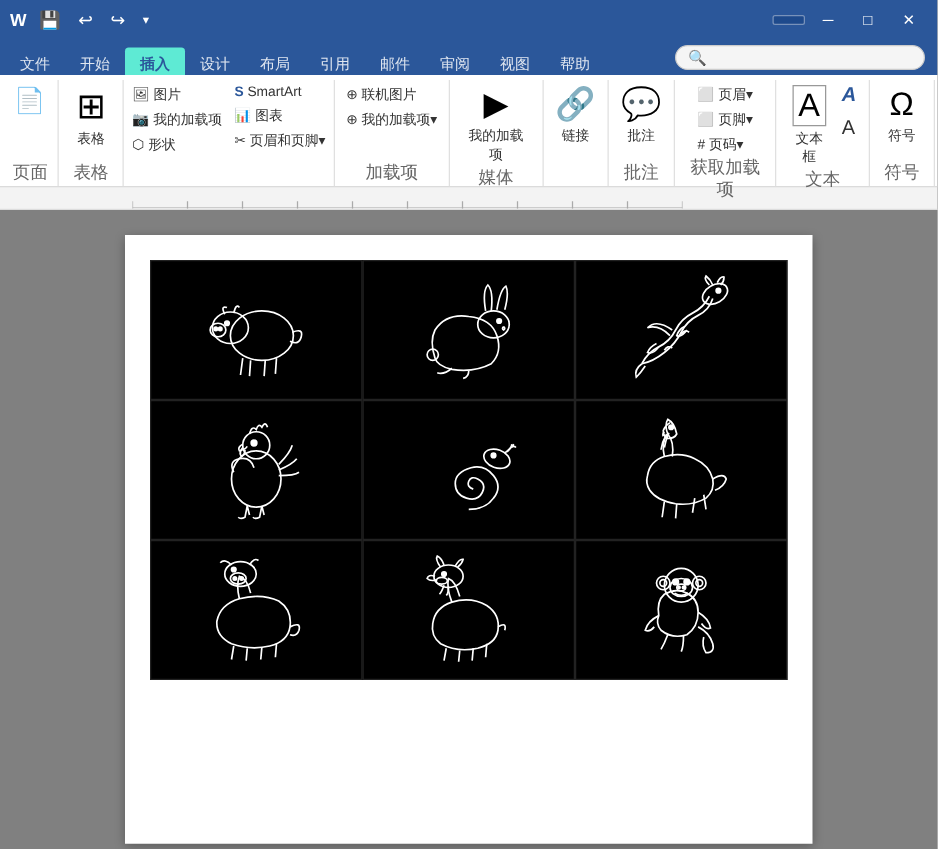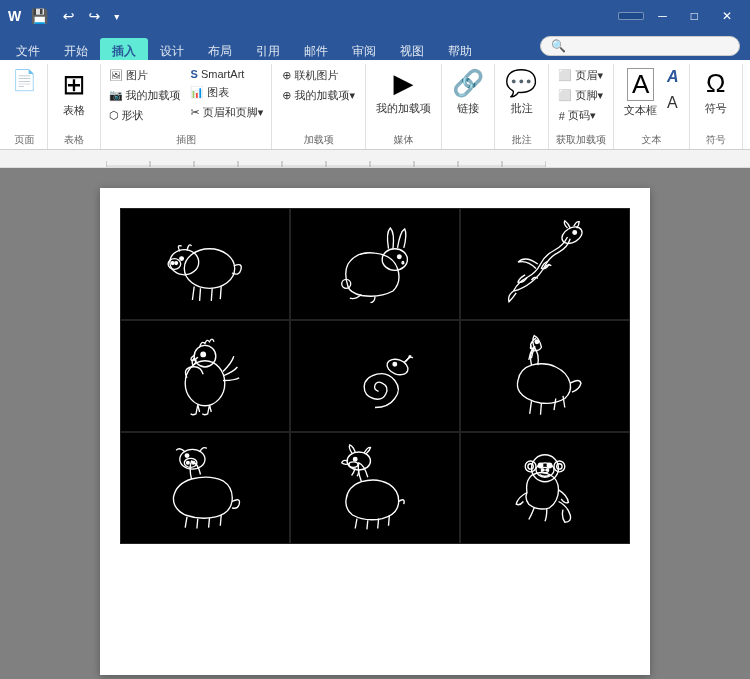--- a/index.html
+++ b/index.html
@@ -81,21 +81,21 @@
       padding: 2px 6px 0;
       min-width: 50px;
     }
     .ribbon-group-content {
       display: flex;
       align-items: flex-start;
       gap: 2px;
       flex: 1;
     }
     .ribbon-group-label {
-      font-size: 10px;
+      font-size: 14px;
       color: #666;
       margin-top: auto;
       padding-bottom: 2px;
       text-align: center;
       width: 100%;
     }
     .ribbon-btn-large {
       display: flex;
       flex-direction: column;
       align-items: center;
@@ -273,21 +273,20 @@
         <div class="ribbon-btn-small">
           <span>📊</span>
           <span>图表</span>
         </div>
         <div class="ribbon-btn-small">
           <span>✂</span>
           <span>页眉和页脚▾</span>
         </div>
       </div>
     </div>
-    <div class="ribbon-group-label">插图</div>
   </div>
 
   <div class="ribbon-group">
     <div class="ribbon-group-content">
       <div class="ribbon-col">
         <div class="ribbon-btn-small">
           <span>⊕</span>
           <span>联机图片</span>
         </div>
         <div class="ribbon-btn-small">

